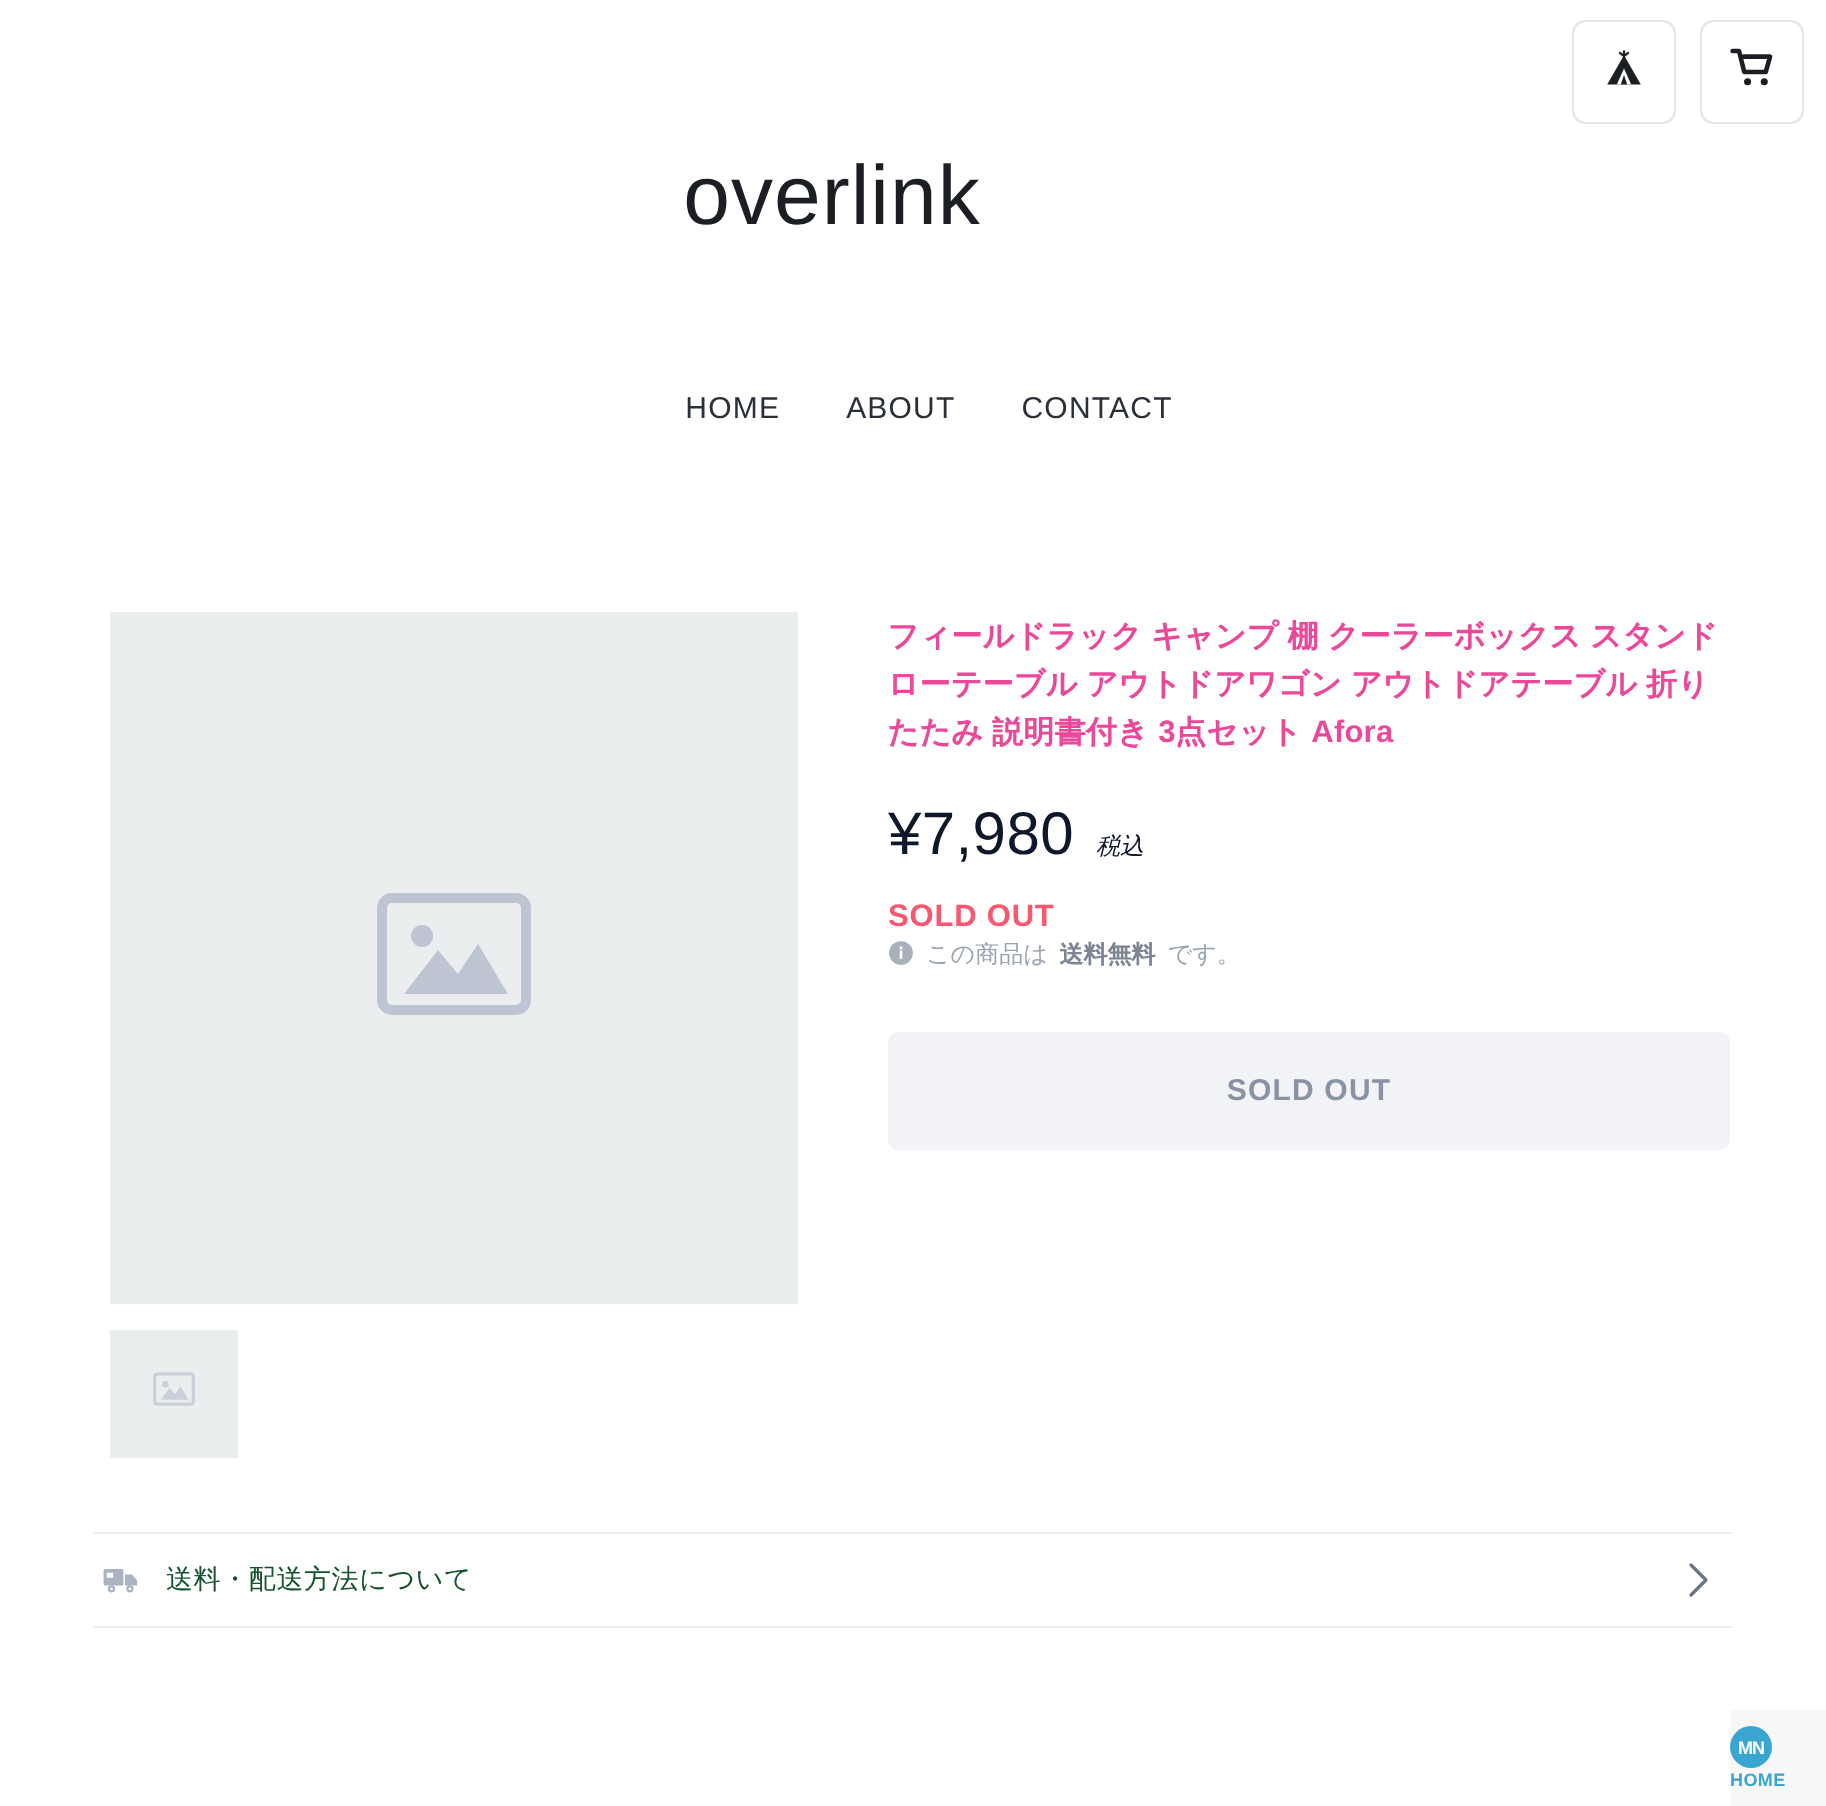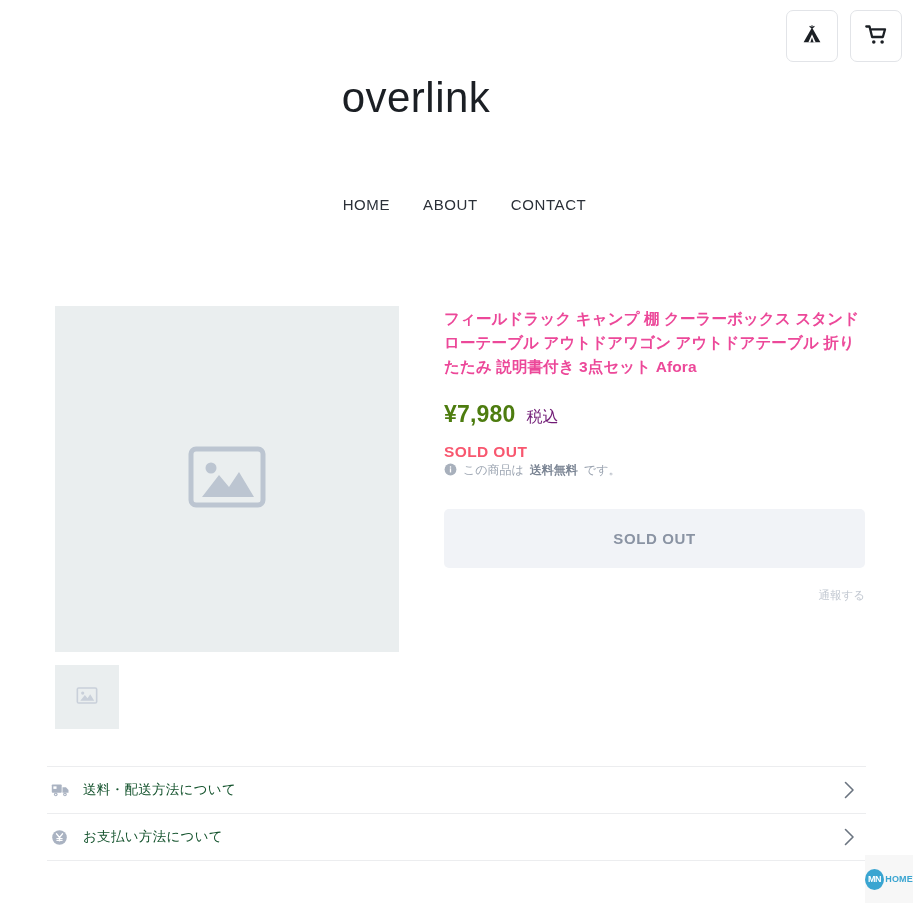--- a/index.html
+++ b/index.html
@@ -69,22 +69,22 @@
     line-height: 24px;
     font-weight: 700;
     color: #ec4899;
     margin: 0;
     letter-spacing: 0.1px;
   }
   .price-row {
     margin-top: 22px;
     display: flex; align-items: baseline; gap: 11px;
   }
-  .price { font-size: 23px; font-weight: 700; color: #4d7c0f; letter-spacing: 0.2px; }
-  .tax { font-size: 16px; color: #701a75; }
+  .price { font-size: 30px; font-weight: 400; color: #0f172a; letter-spacing: 0.2px; }
+  .tax { font-size: 12px; color: #0f172a; font-style: italic; }
   .soldout-label {
     margin-top: 15px;
     font-size: 15.5px; font-weight: 700;
     color: #f8576f; letter-spacing: 0.4px;
   }
   .ship-note {
     margin-top: 1px;
     display: flex; align-items: center; gap: 6px;
     font-size: 12px; color: #9aa3b0;
   }
@@ -118,21 +118,21 @@
   }
   .acc-icon { width: 36px; display: flex; align-items: center; justify-content: flex-start; padding-left: 4px; }
   .acc-label { flex: 1; font-size: 13.5px; color: #14532d; letter-spacing: 0.3px; }
   .acc-chev { padding-right: 10px; display: flex; align-items: center; }
 
   
   .corner-badge {
     position: absolute; right: 0; bottom: 0;
     width: 48px; height: 48px;
     background: #f7f7f7;
-    display: flex; flex-direction: row; align-items: center; justify-content: center;
+    display: flex; flex-direction: column; justify-content: center;
     gap: 1px;
     cursor: pointer;
   }
   .badge-circle {
     width: 21px; height: 21px; border-radius: 50%;
     background: #3aa5d1;
     color: #fff; font-size: 9px; font-weight: 700;
     display: flex; align-items: center; justify-content: center;
     letter-spacing: -0.5px;
   }
@@ -217,21 +217,20 @@
           <rect x="7.2" y="4" width="1.6" height="1.8" fill="#ffffff"></rect>
         </svg>
       </span>
       <span>この商品は</span>
         <b>送料無料</b>
         <span>です。</span>
     </div>
 
     <button class="soldout-btn">SOLD OUT</button>
 
-    <div class="report">通報する</div>
   </div>
 
   <div class="accordion">
     <div class="acc-row">
       <span class="acc-icon">
         <svg width="19" height="16" viewBox="0 0 24 20" aria-hidden="true">
           <rect x="1" y="3" width="12.5" height="10.5" rx="1" fill="#aab3c2"></rect>
           <path d="M14.5 6.5 h4.4 l3.2 3.6 v3.4 h-7.6 z" fill="#aab3c2"></path>
           <circle cx="6" cy="15.6" r="2.3" fill="#aab3c2"></circle>
           <circle cx="17.6" cy="15.6" r="2.3" fill="#aab3c2"></circle>
@@ -240,37 +239,20 @@
           <rect x="3" y="5.4" width="4" height="3.2" fill="#ffffff"></rect>
         </svg>
       </span>
       <span class="acc-label">送料・配送方法について</span>
       <span class="acc-chev">
         <svg width="13" height="20" viewBox="0 0 13 20" aria-hidden="true">
           <path d="M2.5 2.5 L10 10 L2.5 17.5" fill="none" stroke="#6b7480" stroke-width="1.6" stroke-linecap="round" stroke-linejoin="round"></path>
         </svg>
       </span>
     </div>
-    <div class="acc-row">
-      <span class="acc-icon">
-        <svg width="17" height="17" viewBox="0 0 20 20" aria-hidden="true">
-          <circle cx="10" cy="10" r="8.6" fill="#aab3c2"></circle>
-          <path d="M6.4 5.6 L10 10 L13.6 5.6" fill="none" stroke="#ffffff" stroke-width="1.5" stroke-linecap="round"></path>
-          <rect x="9.2" y="9.4" width="1.6" height="5.2" fill="#ffffff"></rect>
-          <rect x="6.4" y="10.6" width="7.2" height="1.3" fill="#ffffff"></rect>
-          <rect x="6.4" y="12.8" width="7.2" height="1.3" fill="#ffffff"></rect>
-        </svg>
-      </span>
-      <span class="acc-label">お支払い方法について</span>
-      <span class="acc-chev">
-        <svg width="13" height="20" viewBox="0 0 13 20" aria-hidden="true">
-          <path d="M2.5 2.5 L10 10 L2.5 17.5" fill="none" stroke="#6b7480" stroke-width="1.6" stroke-linecap="round" stroke-linejoin="round"></path>
-        </svg>
-      </span>
-    </div>
   </div>
 
   <div class="corner-badge">
     <span class="badge-circle">MN</span>
     <span class="badge-open">HOME</span>
   </div>
 
 </div>
 
 </body></html>

